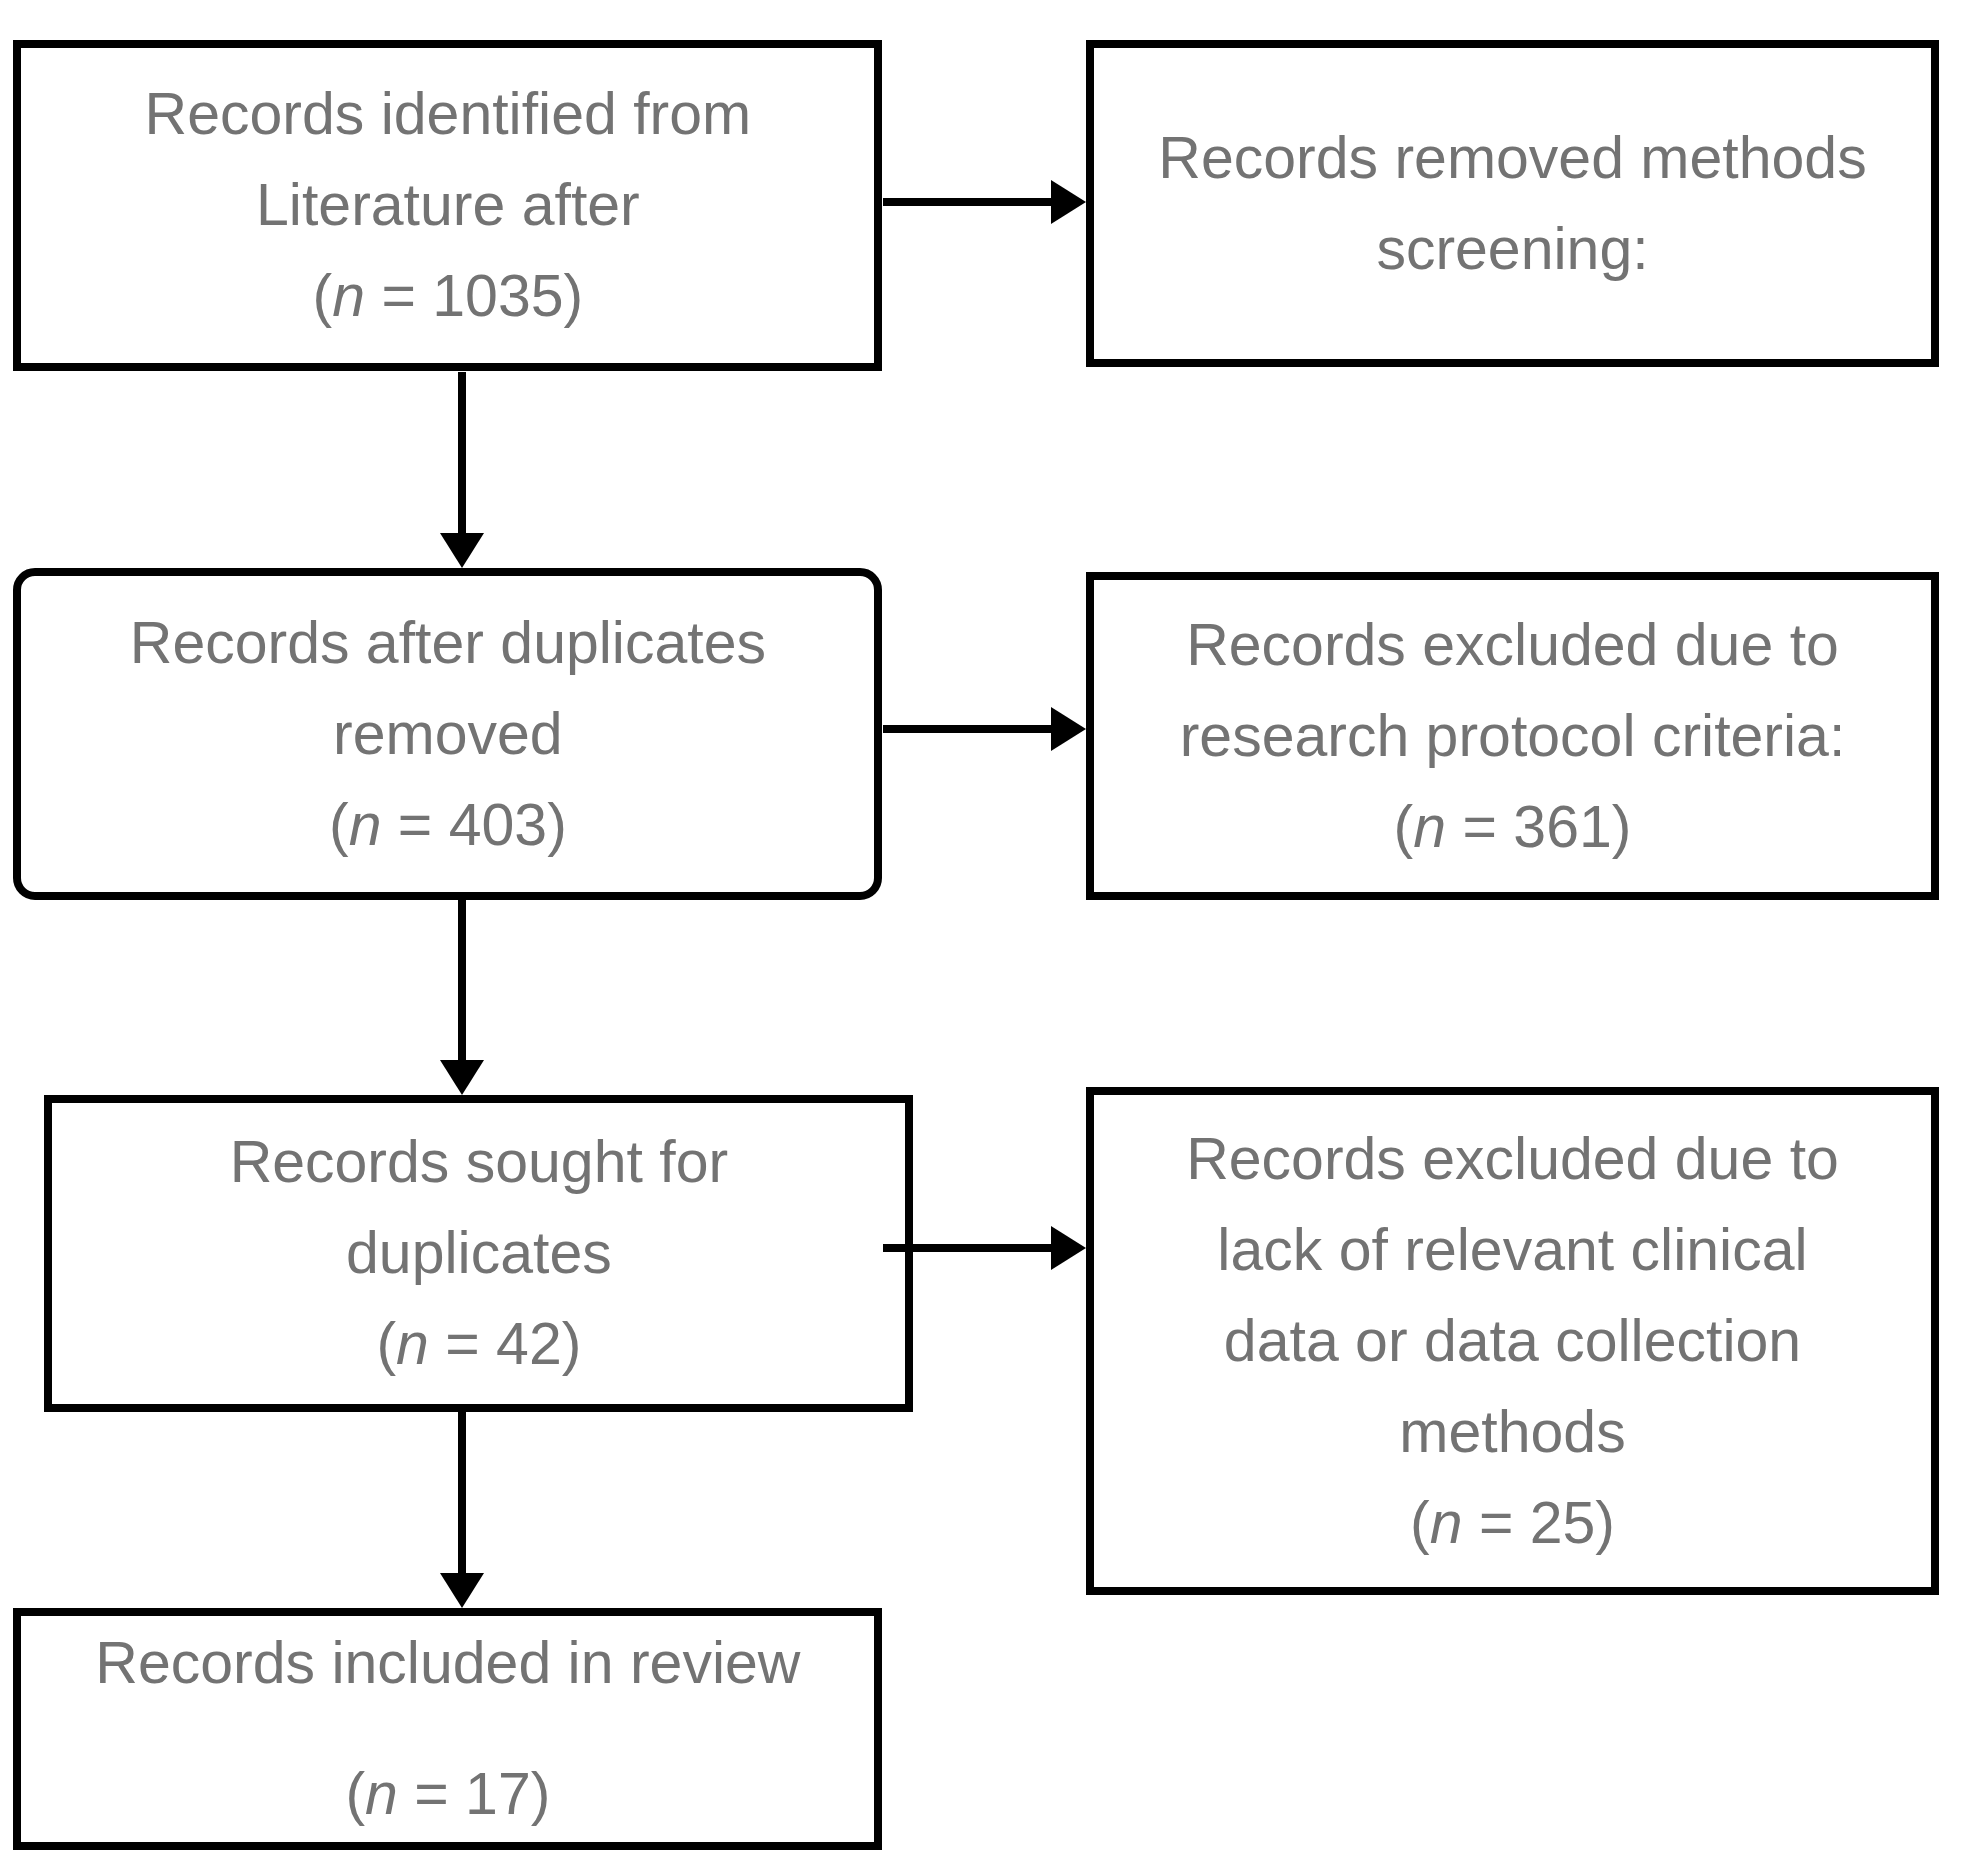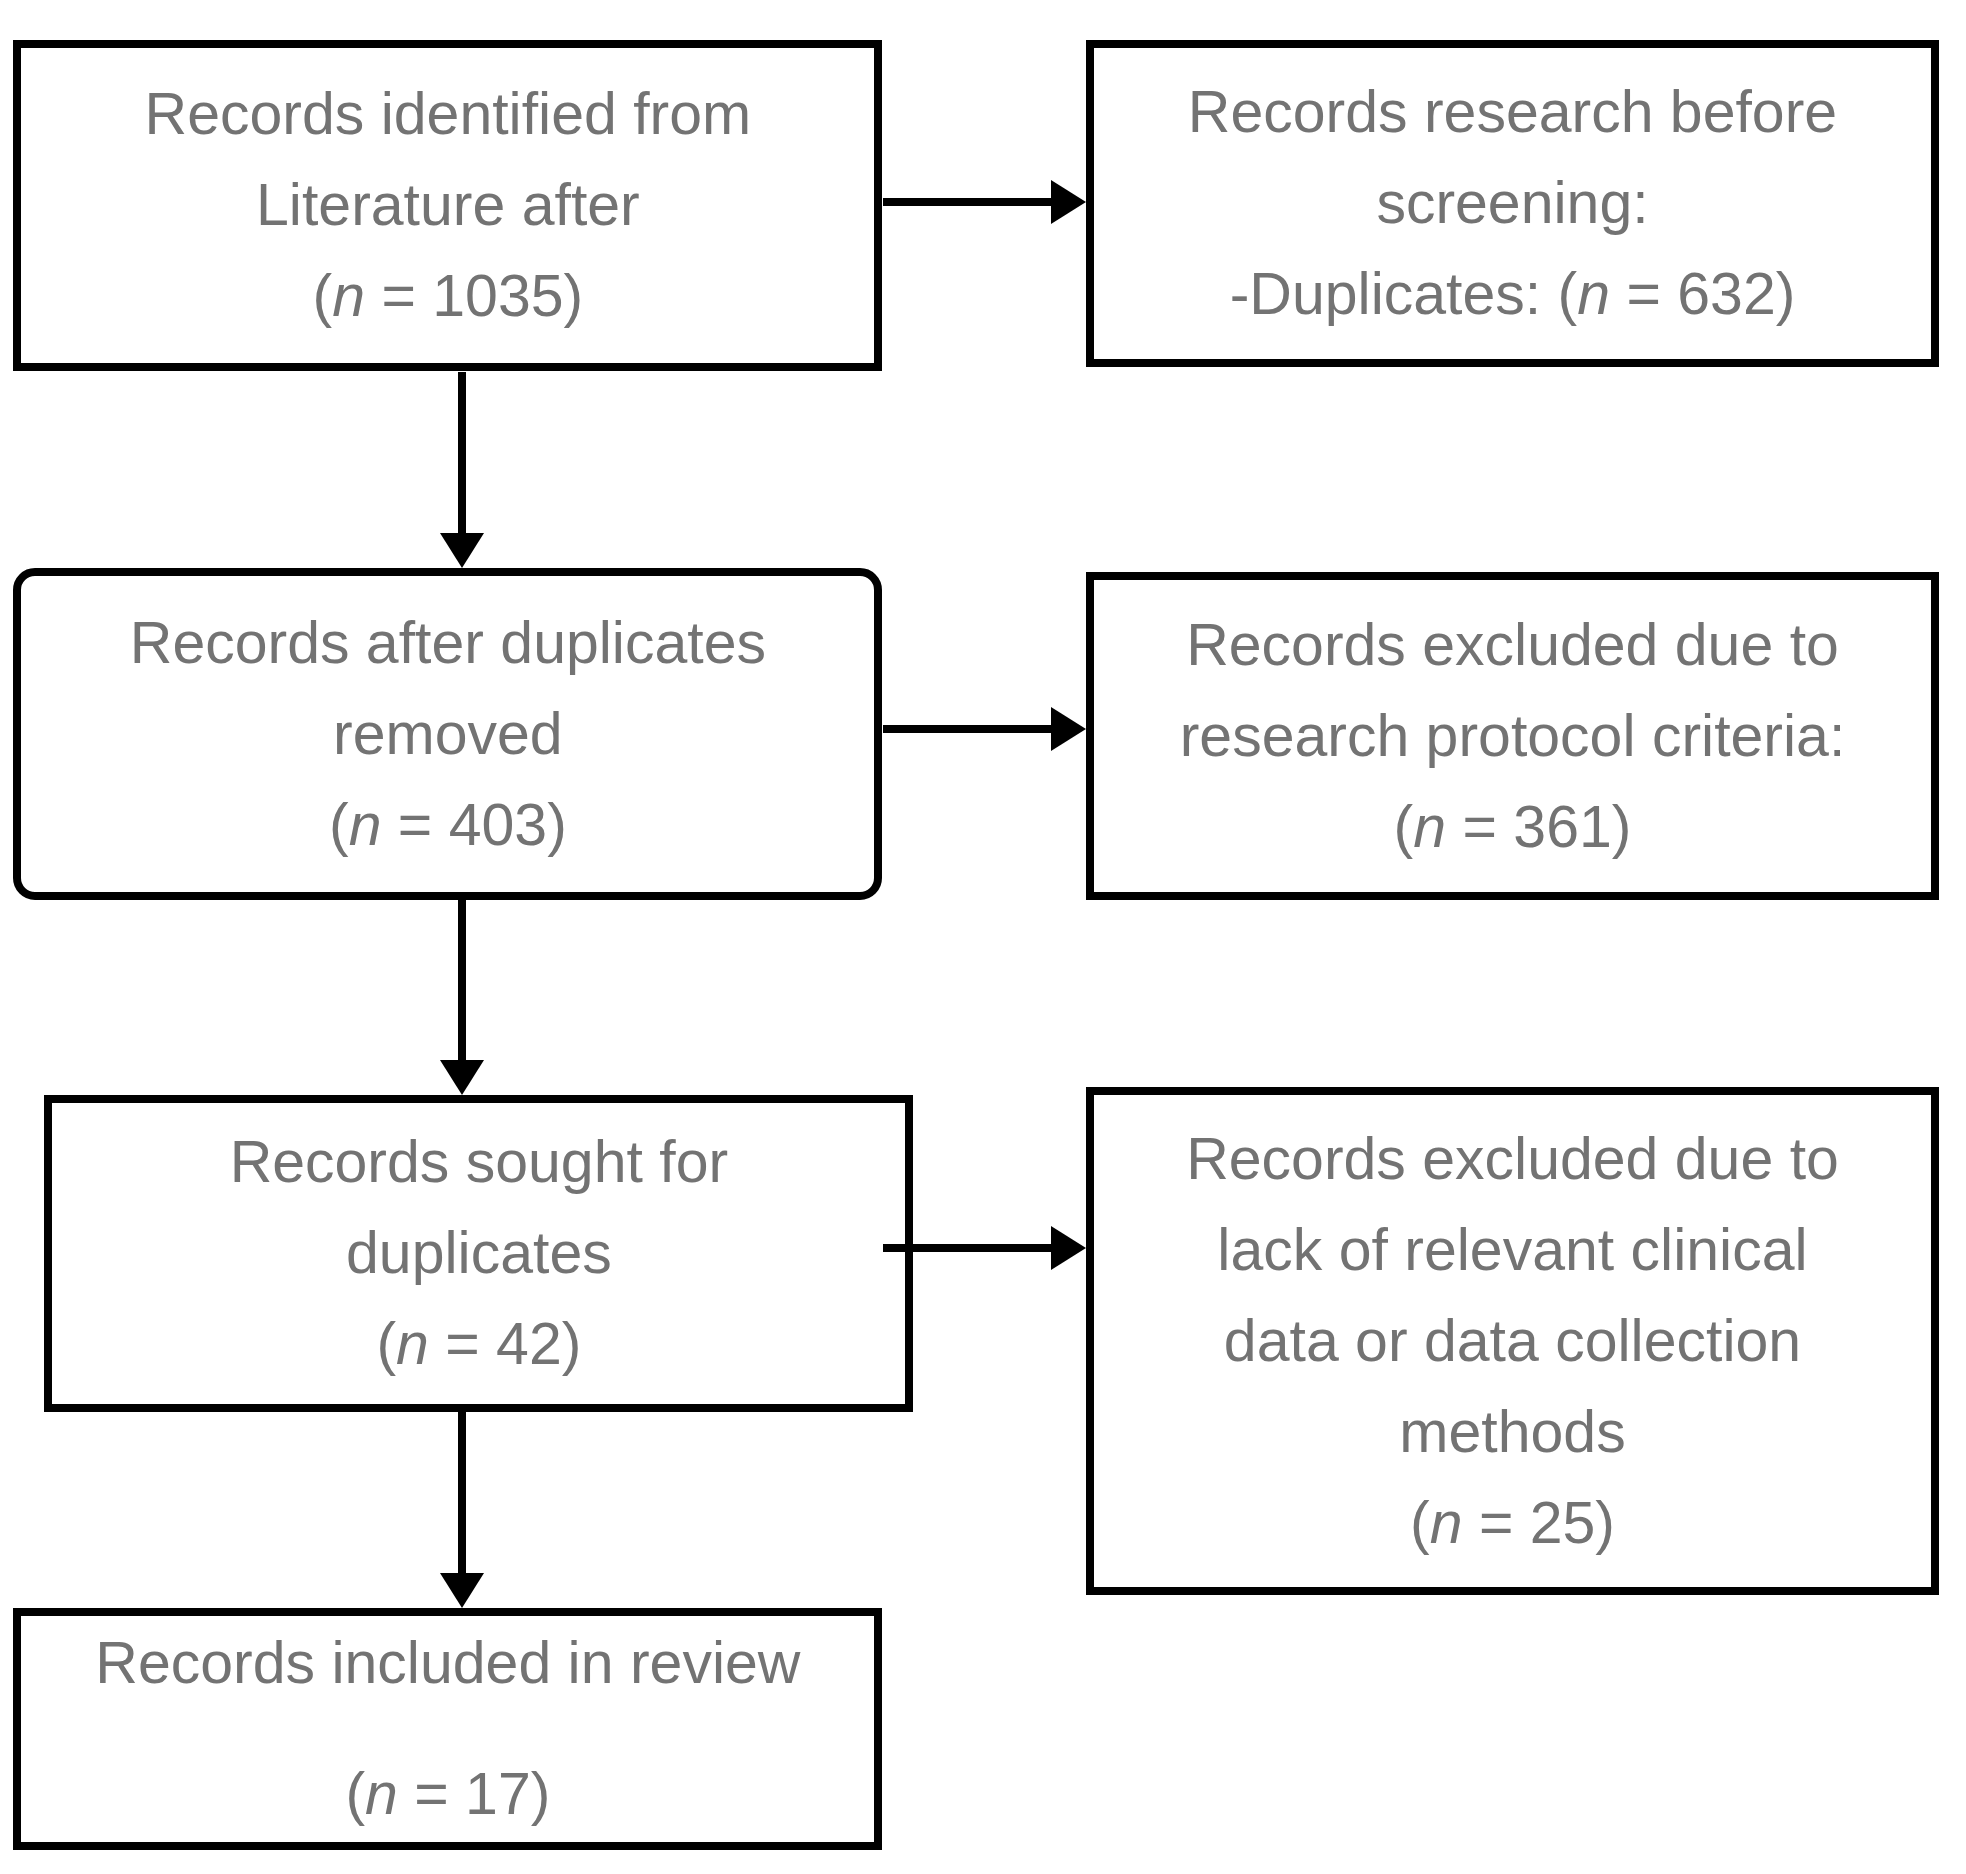--- a/index.html
+++ b/index.html
@@ -97,23 +97,22 @@
       <div class="line">Records sought for</div>
       <div class="line">duplicates</div>
       <div class="line">(<i>n</i> = 42)</div>
     </div>
   <div class="flow-box" id="box-included">
       <div class="line">Records included in review</div>
       <div class="line">(<i>n</i> = 17)</div>
     </div>
 
   <div class="flow-box" id="box-removed">
-      <div class="line">Records research before</div>
+      <div class="line">Records removed methods</div>
       <div class="line">screening:</div>
-      <div class="line">-Duplicates: (<i>n</i> = 632)</div>
     </div>
   <div class="flow-box" id="box-excluded-protocol">
       <div class="line">Records excluded due to</div>
       <div class="line">research protocol criteria:</div>
       <div class="line">(<i>n</i> = 361)</div>
     </div>
   <div class="flow-box" id="box-excluded-clinical">
       <div class="line">Records excluded due to</div>
       <div class="line">lack of relevant clinical</div>
       <div class="line">data or data collection</div>

